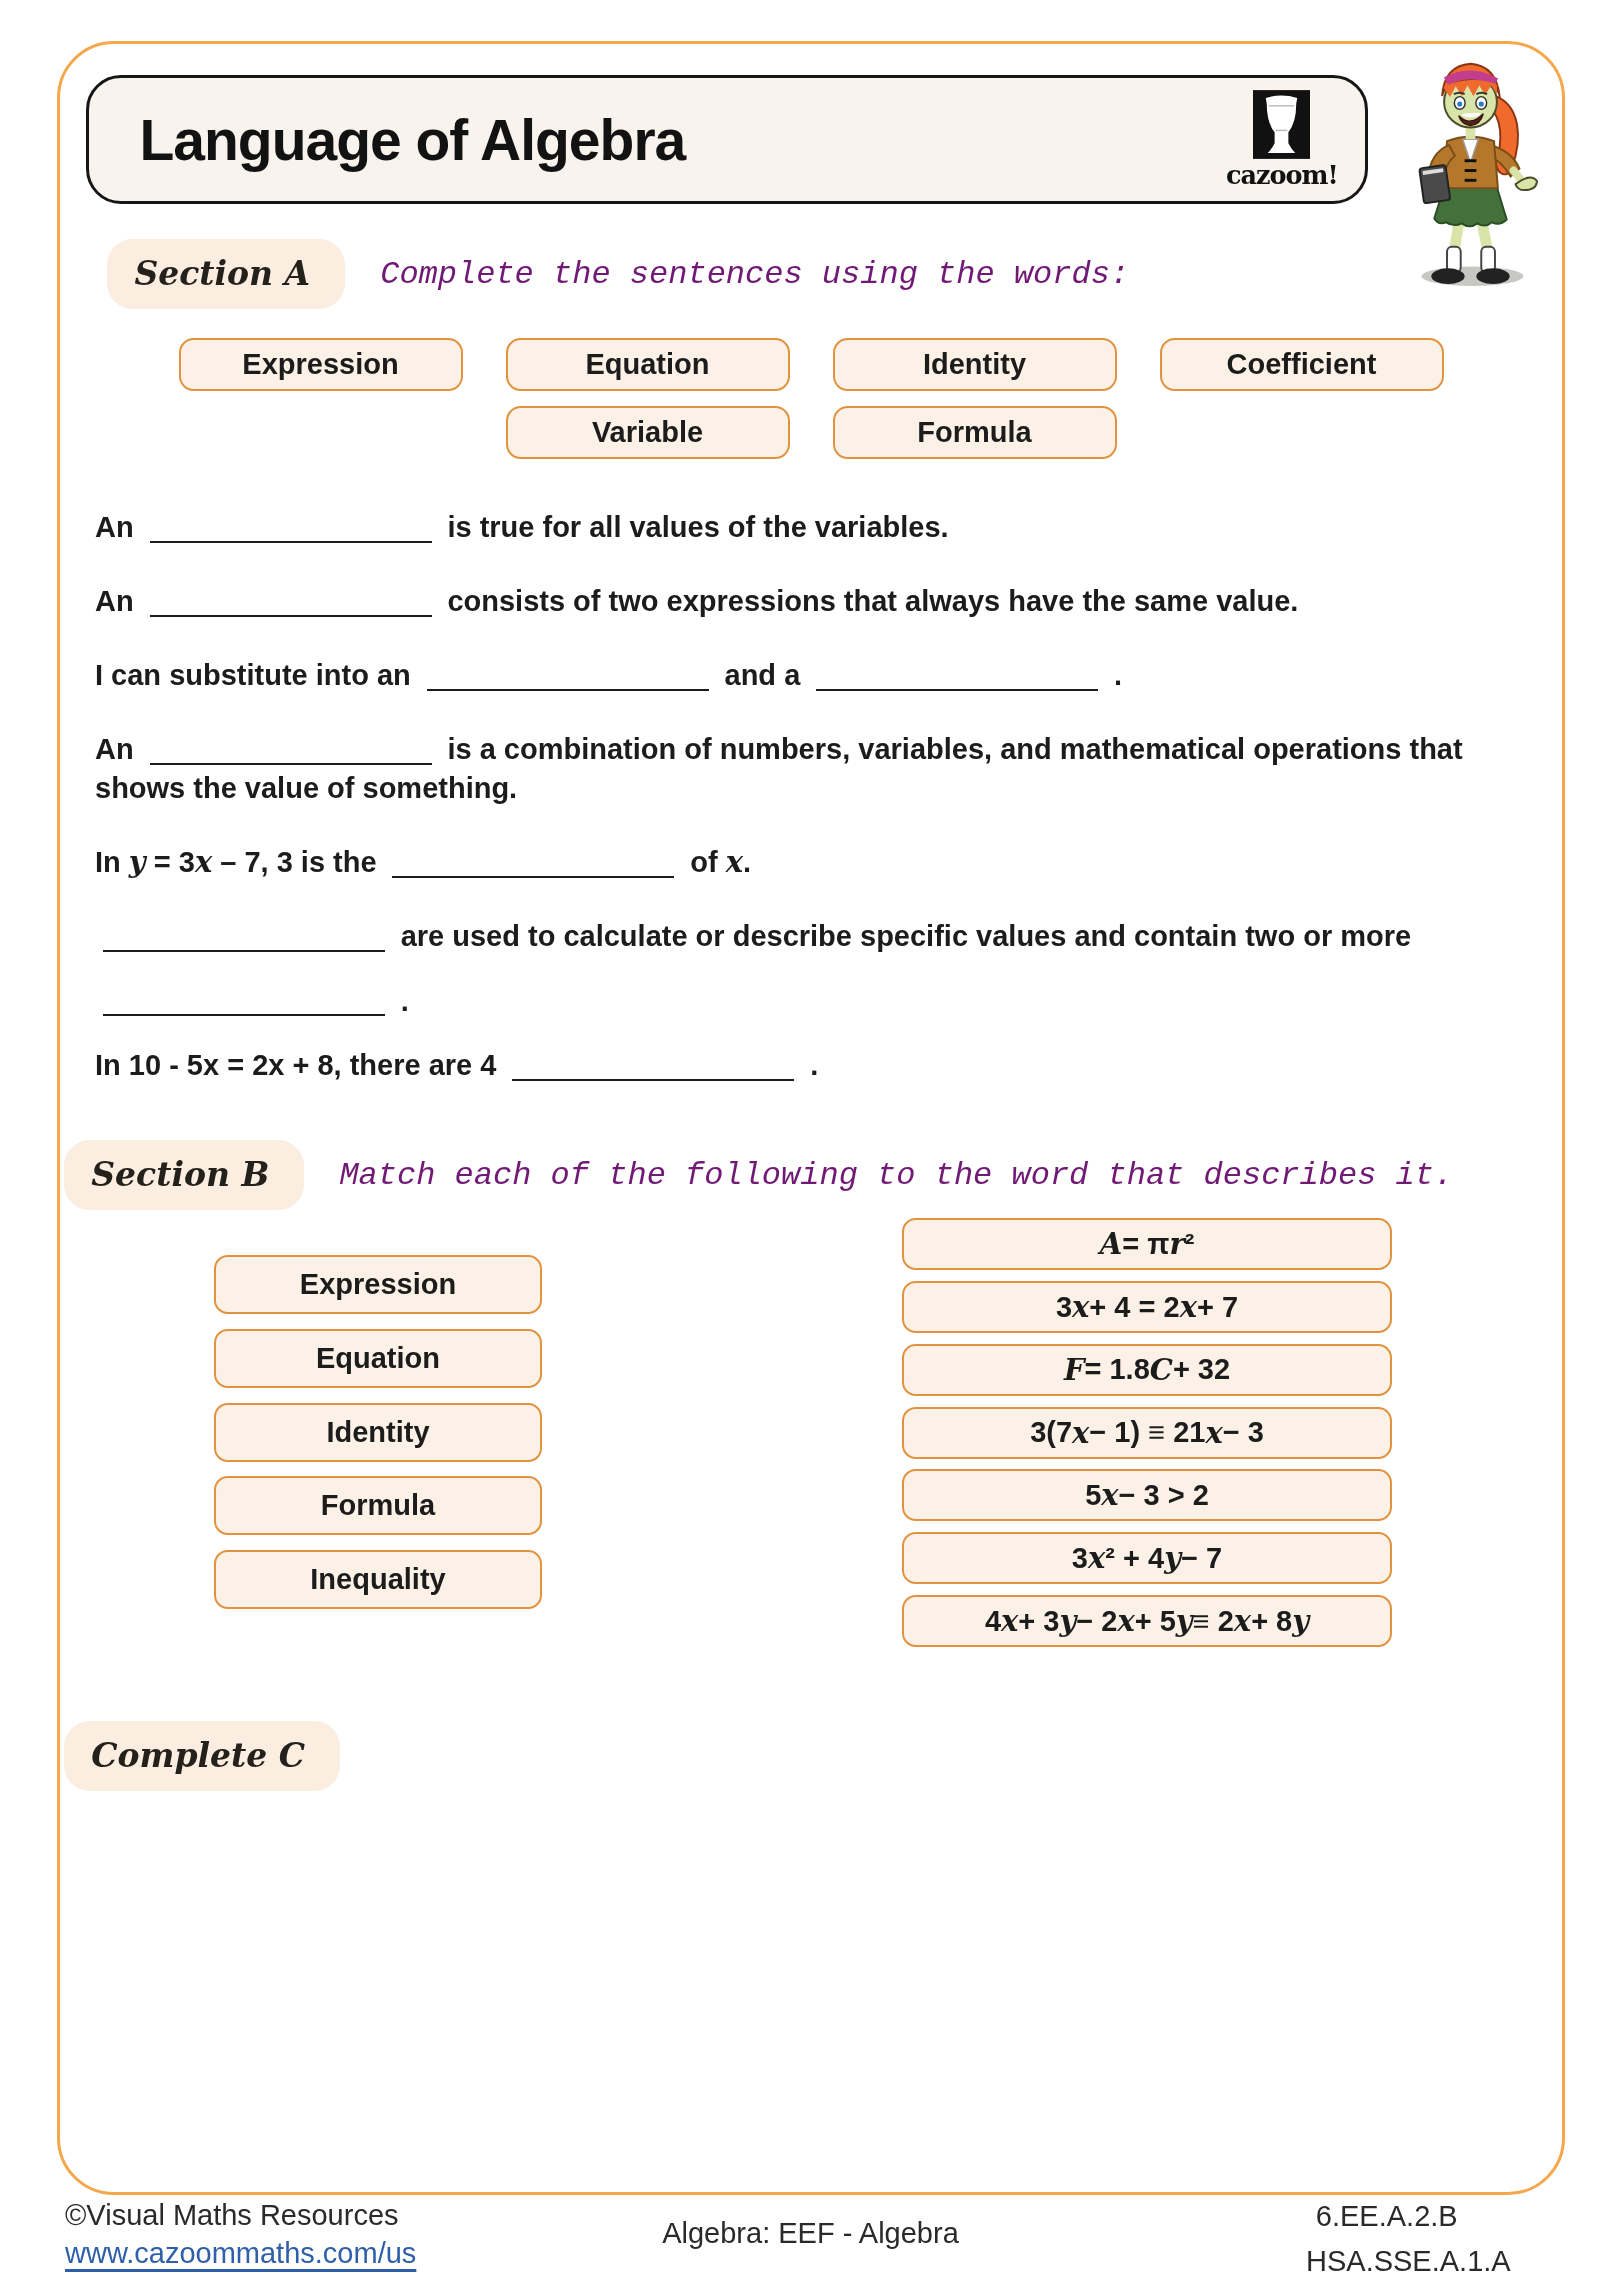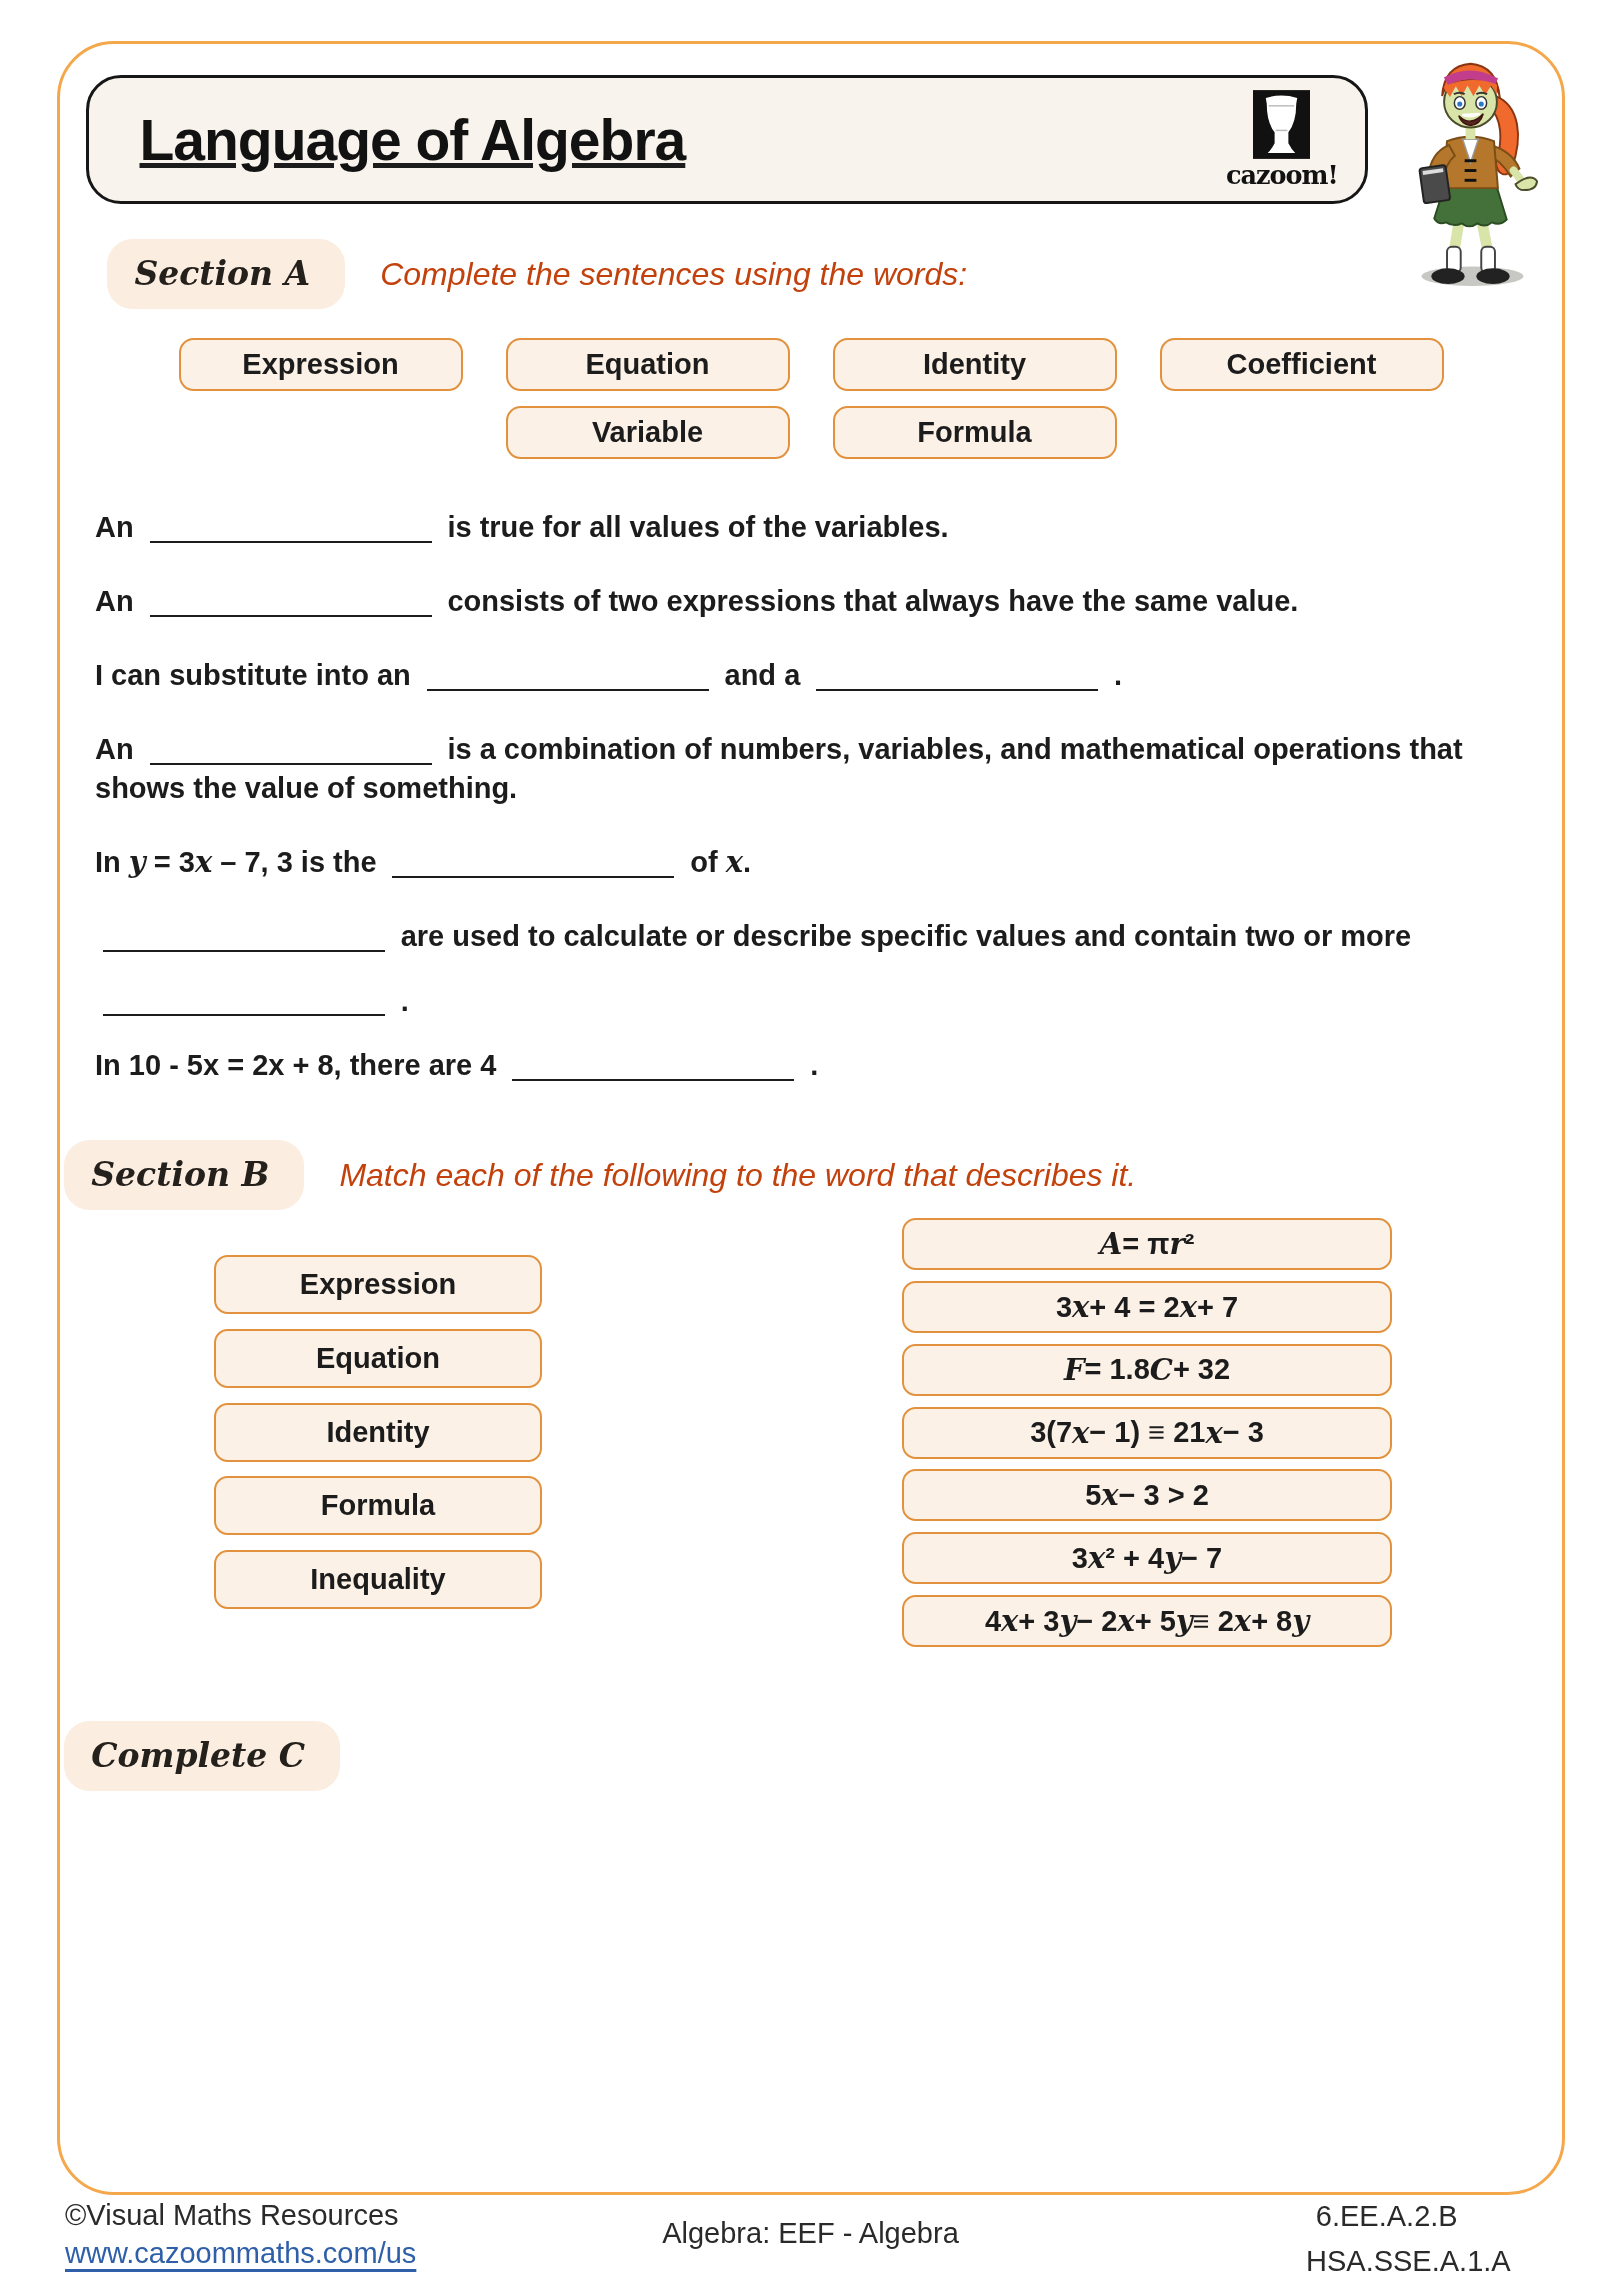--- a/index.html
+++ b/index.html
@@ -6,37 +6,37 @@
   .page{position:relative;width:1621px;height:2293px;background:#ffffff;
         font-family:"Liberation Sans",sans-serif;color:#1c1c1c;overflow:hidden;}
 
   
   .sheet{position:absolute;left:57px;top:41px;width:1508px;height:2154px;
          border:3.9px solid #F4A74B;border-radius:57px;box-sizing:border-box;}
 
   
   .title-bar{position:relative;margin:31px 0 0 25.5px;width:1282px;height:129px;
              background:#F8F3EC;border:3.9px solid #161616;border-radius:35px;
-             box-sizing:border-box;display:flex;align-items:center;text-decoration:underline;}
+             box-sizing:border-box;display:flex;align-items:center;}
   .title-text{font-size:57px;font-weight:bold;letter-spacing:-1px;padding-left:51px;color:#121212;}
   .logo{position:absolute;right:21.6px;top:11.8px;width:122px;text-align:center;}
   .logo-square{display:block;margin:0 auto;}
   .logo-word{font-family:"DejaVu Serif",serif;font-weight:bold;font-size:25.5px;
              letter-spacing:-1px;color:#121212;margin-top:1px;}
 
   
   .section-row{display:flex;align-items:center;margin-left:3.9px;}
   .mt-a{margin-top:35px;margin-left:47px;}
   .mt-b{margin-top:55px;}
   .mt-c{margin-top:63px;}
   .section-label{background:#FBEDDF;border-radius:25.5px;padding:14.7px 35px 16.7px 27.4px;
                  font-family:"DejaVu Serif",serif;font-weight:bold;font-style:italic;
                  font-size:33px;color:#24201c;}
-  .section-instruction{font-family:Liberation Sans, sans-serif;font-style:italic;
-                       font-size:32px;margin-left:35px;color:#c2410c;}
+  .section-instruction{font-family:Liberation Mono, monospace;font-style:italic;
+                       font-size:32px;margin-left:35px;color:#701a75;}
 
   
   .word-bank{margin-top:29px;}
   .bank-row{display:flex;justify-content:center;gap:43px;margin-bottom:14.7px;}
   .chip{border:2.9px solid #E2923E;background:#FBF1E6;border-radius:14.7px;height:53px;
         min-width:284px;padding:0 25.5px;display:flex;align-items:center;justify-content:center;
         font-size:29px;font-weight:bold;box-sizing:border-box;}
 
   
   .sentences{margin:49px 7.8px 0 35px;}

